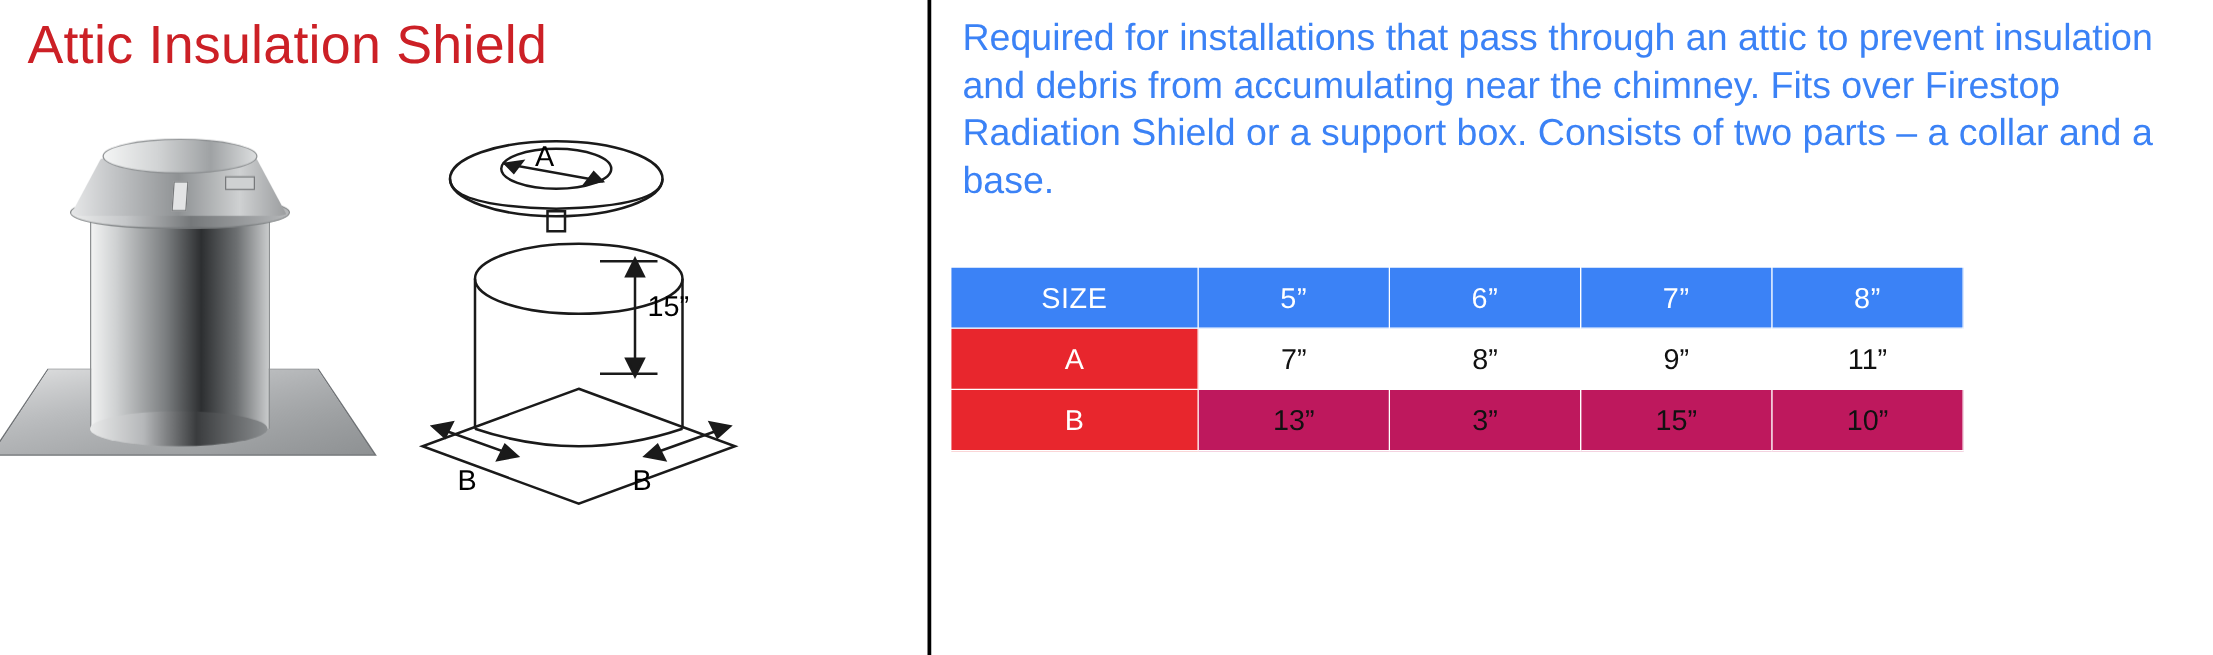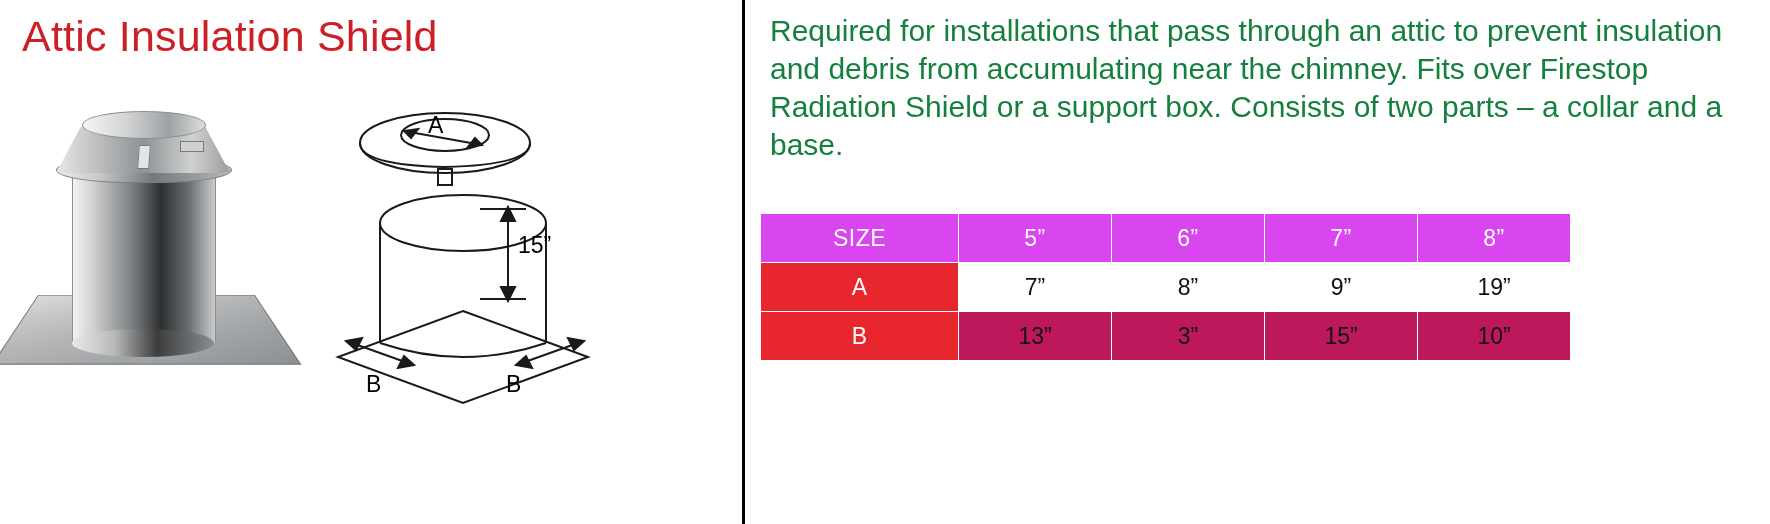--- a/index.html
+++ b/index.html
@@ -168,21 +168,21 @@
     height: 524px;
   }
 
   #description {
     position: absolute;
     left: 10px;
     top: 12px;
     width: 980px;
     font-size: 30px;
     line-height: 1.27;
-    color: #15803d;
+    color: #3b82f6;
     font-family: "Liberation Sans", sans-serif;
   }
 
   
   #spec-table {
     position: absolute;
     left: 0px;
     top: 213px;
     border-collapse: collapse;
     table-layout: fixed;
@@ -193,21 +193,21 @@
     border: 1px solid #ffffff;
     text-align: center;
     height: 48px;
     padding: 0;
     font-weight: normal;
   }
   #spec-table col.label-col { width: 198px; }
   #spec-table col.data-col { width: 153px; }
 
   .hdr-cell {
-    background: #d946ef;
+    background: #3b82f6;
     color: #ffffff;
     font-size: 23px;
     letter-spacing: 0.5px;
   }
   .row-label {
     background: #e8262d;
     color: #ffffff;
     font-size: 23px;
   }
   .cell-white {
@@ -312,21 +312,21 @@
           <th class="hdr-cell">7”</th>
           <th class="hdr-cell">8”</th>
         </tr>
       </thead>
       <tbody>
         <tr>
           <td class="row-label">A</td>
           <td class="cell-white">7”</td>
           <td class="cell-white">8”</td>
           <td class="cell-white">9”</td>
-          <td class="cell-white">19”</td>
+          <td class="cell-white">11”</td>
         </tr>
         <tr>
           <td class="row-label">B</td>
           <td class="cell-peach">13”</td>
           <td class="cell-peach">3”</td>
           <td class="cell-peach">15”</td>
           <td class="cell-peach">10”</td>
         </tr>
       </tbody>
     </table>

